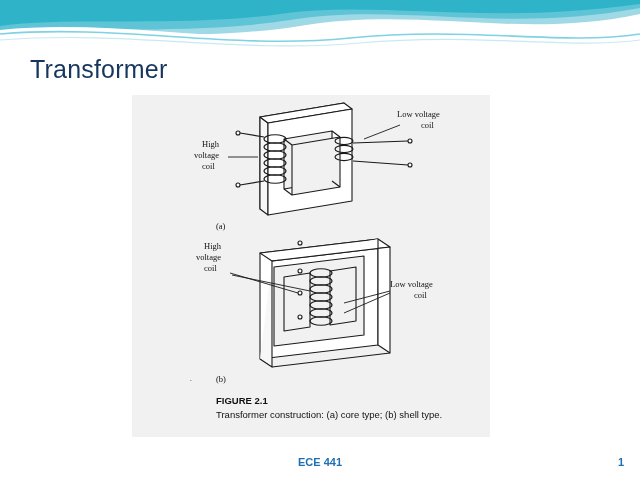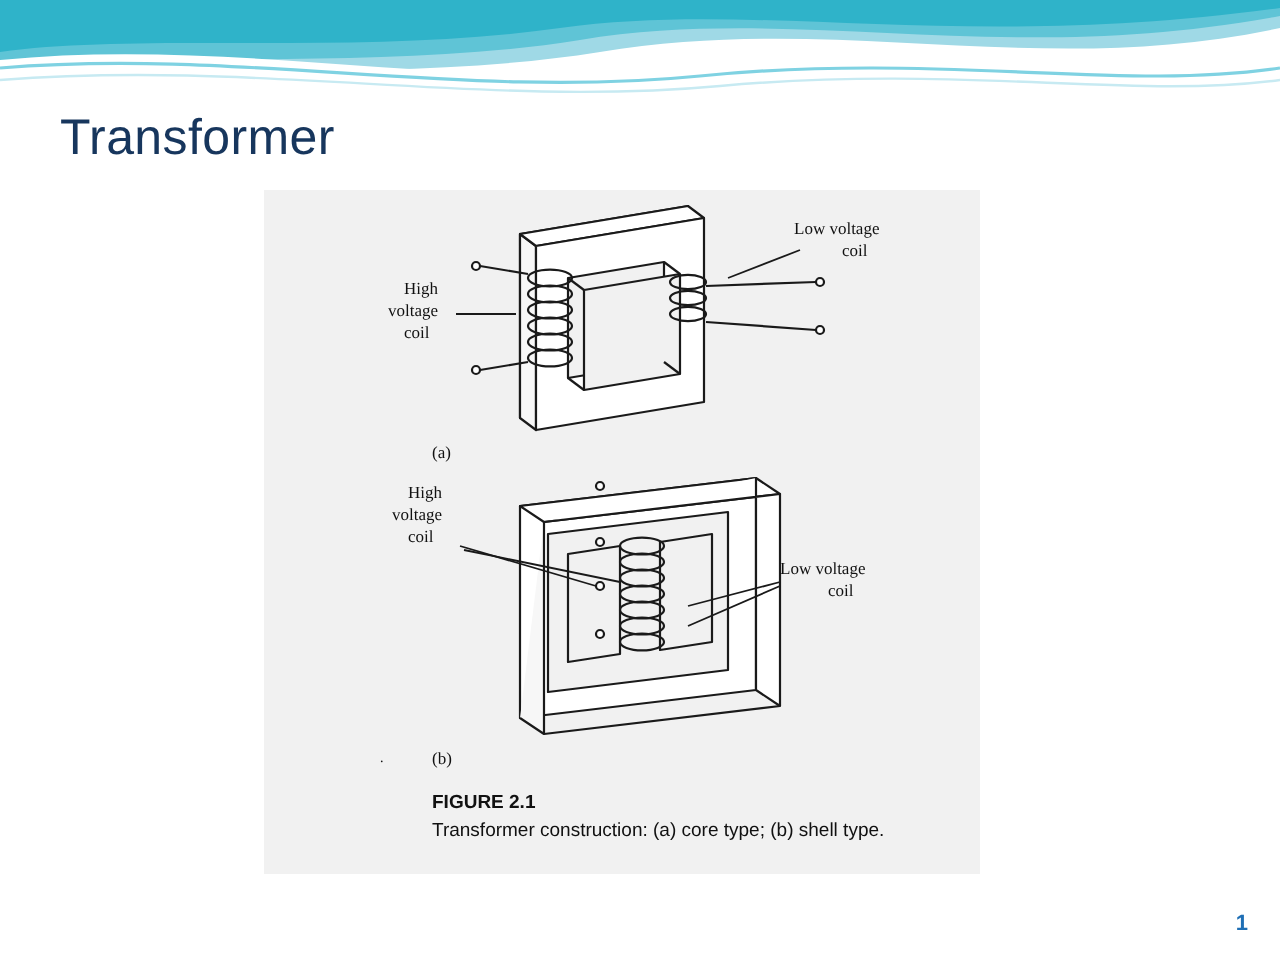--- a/index.html
+++ b/index.html
@@ -186,15 +186,16 @@
       <text x="282" y="203" font-family="Liberation Serif, serif" font-size="8.5" fill="#111111">coil</text>
 
       <text x="58" y="286" font-family="Liberation Serif, serif" font-size="7" fill="#111111">.</text>
       <text x="84" y="287" font-family="Liberation Serif, serif" font-size="8.5" fill="#111111">(b)</text>
 
       <text x="84" y="309" font-family="Liberation Sans, sans-serif" font-size="9.5" font-weight="bold" fill="#111111">FIGURE 2.1</text>
       <text x="84" y="323" font-family="Liberation Sans, sans-serif" font-size="9.5" fill="#111111">Transformer construction: (a) core type; (b) shell type.</text>
     </svg>
   </div>
 
+  <div class="footer-text">ECE 441</div>
   <div class="page-number">1</div>
 
 </div>
 
 </body></html>

